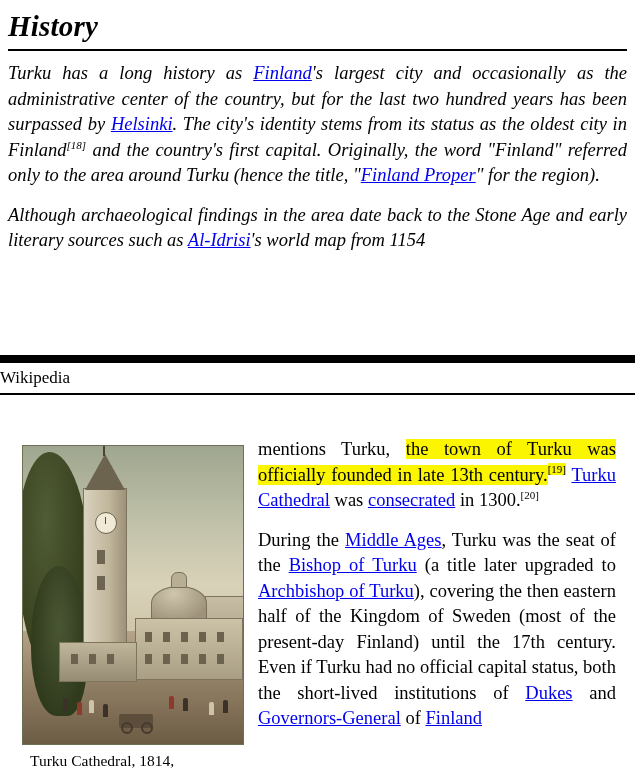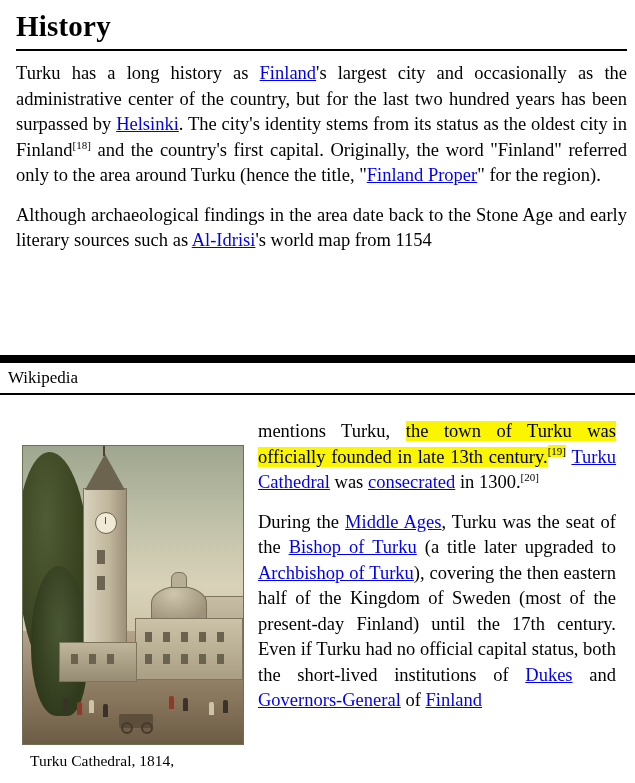--- a/index.html
+++ b/index.html
@@ -15,21 +15,22 @@
     overflow: hidden;
     position: relative;
   }
   .page {
     position: relative;
     width: 635px;
     height: 783px;
     box-sizing: border-box;
   }
   .top-section {
-    padding: 10px 8px 0 16px;
+    padding: 10px 8px 0 8px;
+    font-style: italic;
   }
   h1.page-title {
     font-family: "Liberation Serif", serif;
     font-size: 29px;
     font-weight: bold;
     margin: 0 0 4px 0;
     padding: 0 0 2px 0;
     letter-spacing: 0.2px;
   }
   .title-rule {
@@ -76,21 +77,21 @@
     position: absolute;
     left: 0;
     top: 363px;
     width: 635px;
     height: 30px;
     background: #ffffff;
   }
   .caption-band .wiki-label {
     font-size: 17px;
     line-height: 30px;
-    padding-left: 8px;
+    padding-left: 0;
   }
   .lower-rule {
     position: absolute;
     left: 0;
     top: 393px;
     width: 635px;
     height: 2px;
     background: #000000;
   }
   .lower-section {
@@ -285,21 +286,21 @@
   }
   .fig-caption {
     font-size: 15.5px;
     line-height: 19px;
     margin-top: 6px;
     padding-left: 8px;
   }
   .lower-col {
     position: absolute;
     left: 258px;
-    top: 24px;
+    top: 42px;
     width: 358px;
   }
   .lower-col p {
     font-size: 18.5px;
     line-height: 25.5px;
     margin: 0 0 14px 0;
     text-align: justify;
     text-justify: inter-word;
   }
   .hl {

